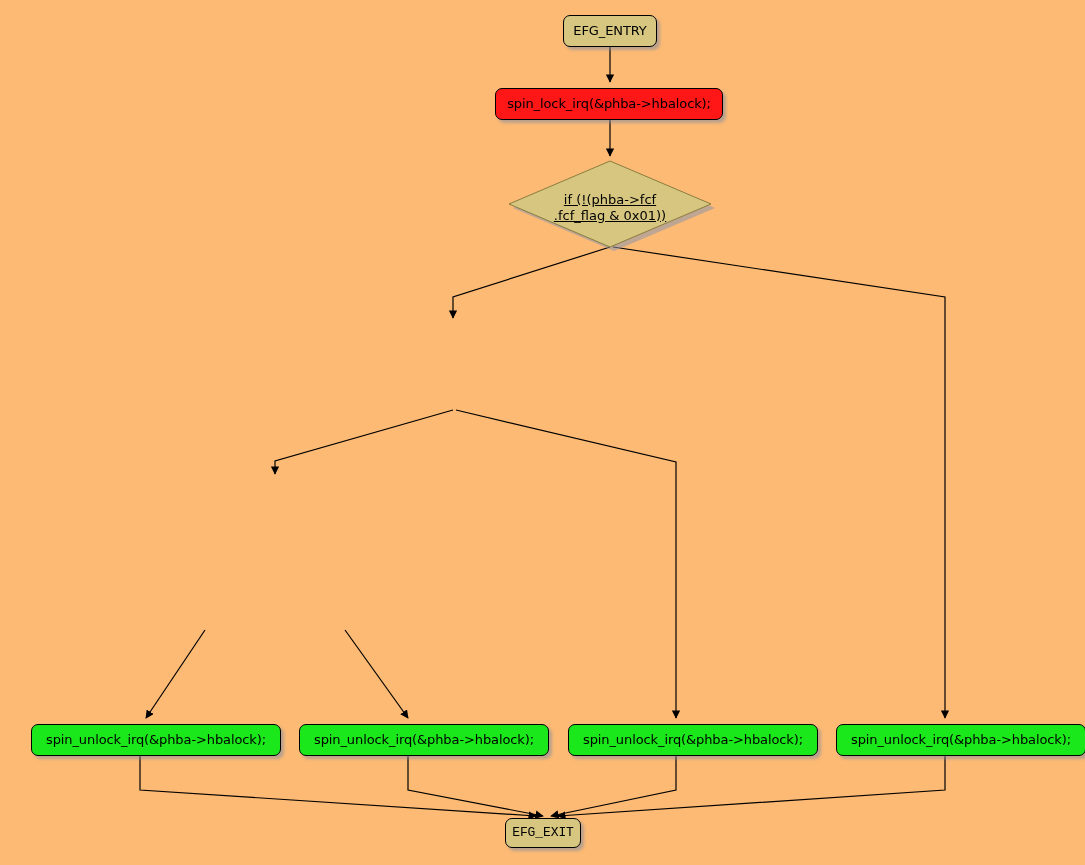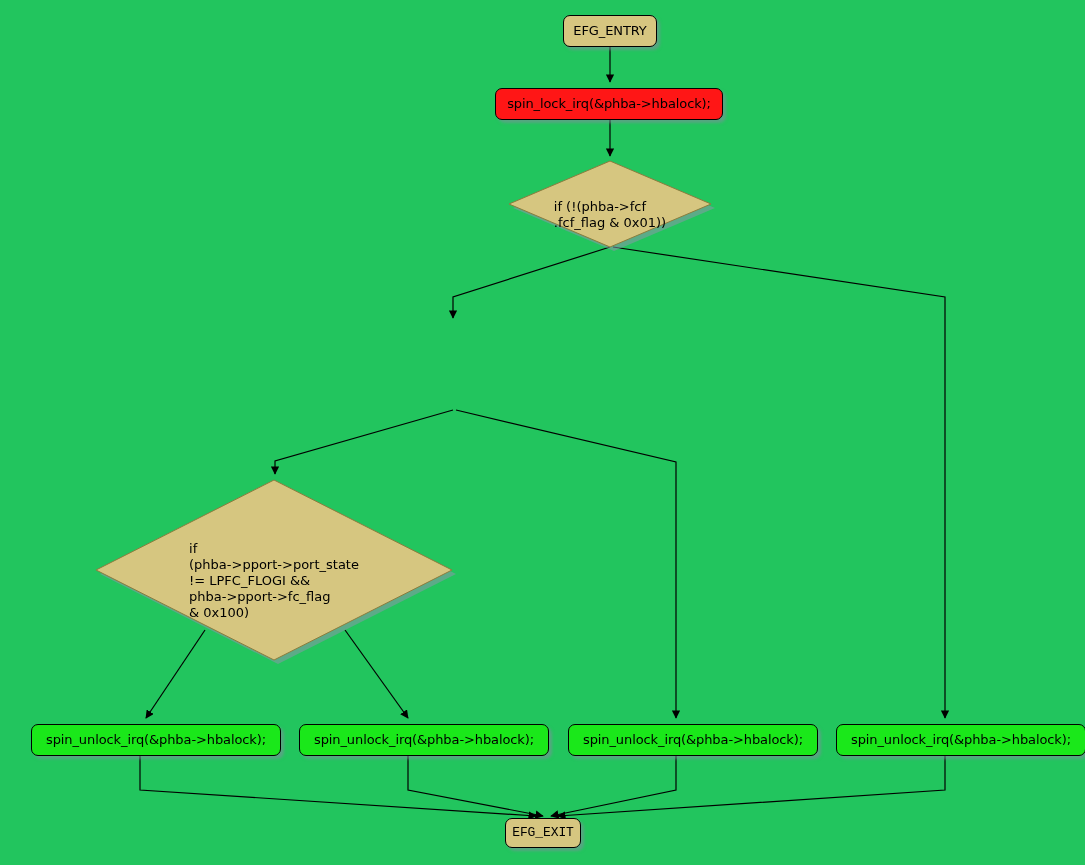--- a/index.html
+++ b/index.html
@@ -7,21 +7,21 @@
     padding: 0;
     background: #ffffff;
   }
   body {
     font-family: "DejaVu Sans", sans-serif;
   }
   #canvas {
     position: relative;
     width: 1085px;
     height: 865px;
-    background: #22c55e;
+    background: #fdba74;
     overflow: hidden;
   }
   #edges {
     position: absolute;
     left: 0;
     top: 0;
     width: 1085px;
     height: 865px;
   }
   .node {
@@ -55,31 +55,33 @@
   }
   .diamond svg {
     position: absolute;
     left: 0;
     top: 0;
     overflow: visible;
   }
   .diamond .dlbl {
     position: absolute;
     left: 0;
-    top: 11px;
+    top: 4px;
     width: 100%;
     height: 100%;
     display: flex;
     align-items: center;
     justify-content: center;
+    text-align: center;
     font-size: 13px;
     color: #000000;
     line-height: 1.22;
     white-space: pre;
     pointer-events: none;
+    text-decoration: underline;
   }
 </style>
 </head>
 <body>
 
 <div id="canvas">
 
   <svg id="edges" width="1085" height="865" viewBox="0 0 1085 865">
     <defs>
       <marker id="arrowhead" viewBox="0 0 10 10" refX="9" refY="5" markerWidth="7" markerHeight="7" orient="auto-start-reverse">
@@ -113,31 +115,20 @@
   <div class="node diamond" id="n-cond1" style="left: 509px; top: 161px; width: 202px; height: 86px;">
     <svg width="210" height="94" viewBox="0 0 210 94">
         <polygon points="105,4 206,47 105,90 4,47" fill="#8c96ab" opacity="0.55"></polygon>
         <polygon points="101,0 202,43 101,86 0,43" fill="#d6c680" stroke="#8a7d3e" stroke-width="1"></polygon>
       </svg>
     <div class="dlbl">if (!(phba-&gt;fcf
 .fcf_flag &amp; 0x01))</div>
   </div>
 
 
-  <div class="node diamond" id="n-cond3" style="left: 96px; top: 480px; width: 356px; height: 180px;">
-    <svg width="364" height="188" viewBox="0 0 364 188">
-        <polygon points="182,4 360,94 182,184 4,94" fill="#8c96ab" opacity="0.55"></polygon>
-        <polygon points="178,0 356,90 178,180 0,90" fill="#d6c680" stroke="#8a7d3e" stroke-width="1"></polygon>
-      </svg>
-    <div class="dlbl">if
-(phba-&gt;pport-&gt;port_state
-!= LPFC_FLOGI &amp;&amp;
-phba-&gt;pport-&gt;fc_flag
-&amp; 0x100)</div>
-  </div>
 
   <div class="node boxnode stmt-green" id="n-unlock1" style="left: 15px; top: 724px; width: 250px; height: 32px;">
     <span class="lbl">spin_unlock_irq(&amp;phba-&gt;hbalock);</span>
   </div>
 
   <div class="node boxnode stmt-green" id="n-unlock2" style="left: 283px; top: 724px; width: 250px; height: 32px;">
     <span class="lbl">spin_unlock_irq(&amp;phba-&gt;hbalock);</span>
   </div>
 
   <div class="node boxnode stmt-green" id="n-unlock3" style="left: 552px; top: 724px; width: 250px; height: 32px;">

